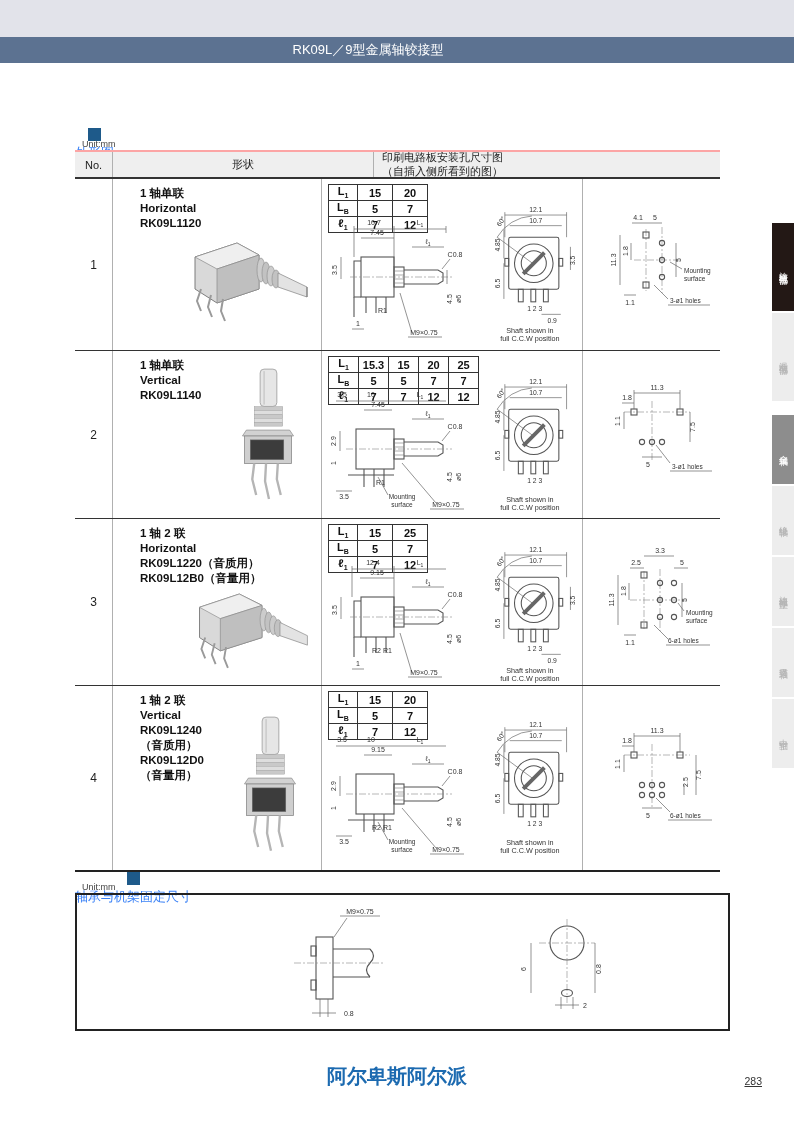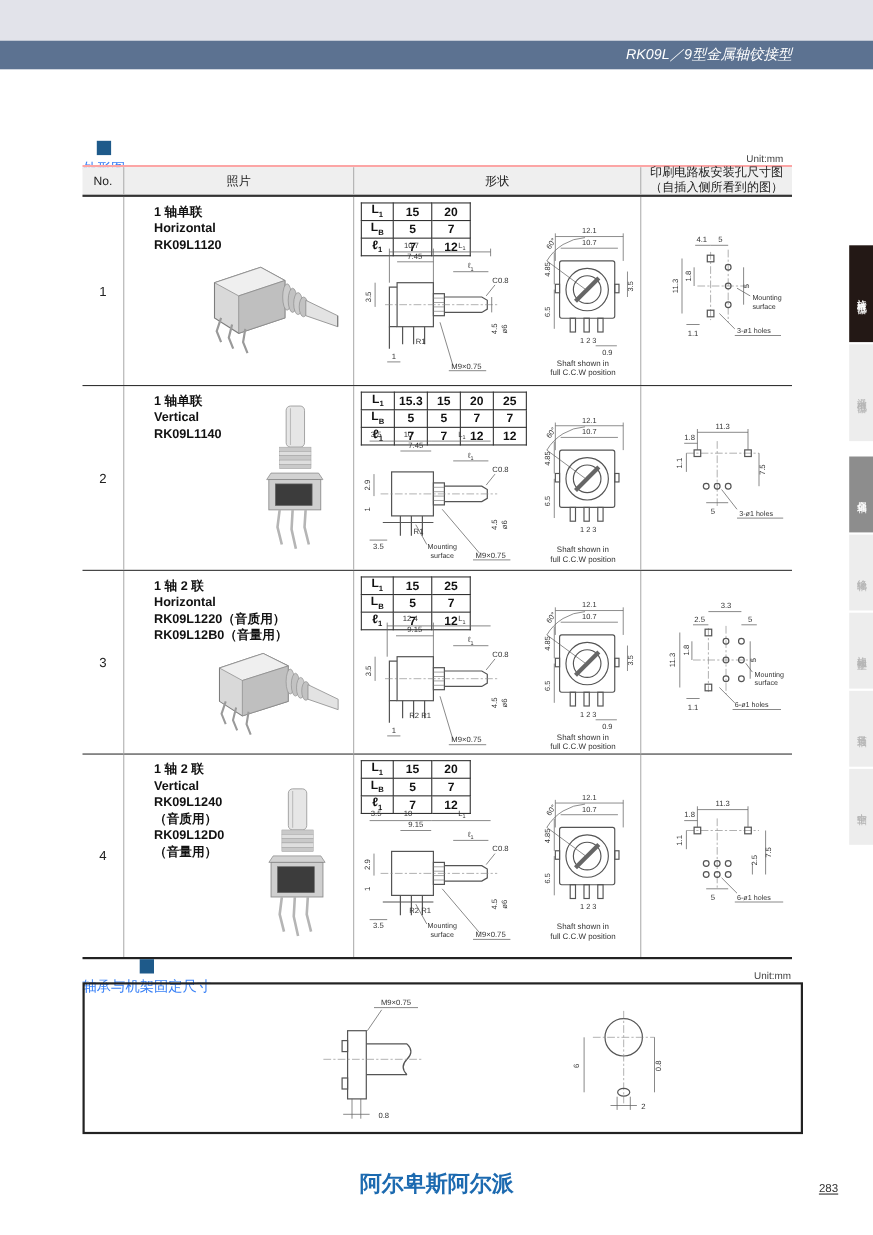--- a/index.html
+++ b/index.html
@@ -1,23 +1,23 @@
 <!DOCTYPE html>
 <html><head>
 <meta charset="utf-8">
 <style>
   html,body{margin:0;padding:0;background:#fff;}
   .page{position:relative;width:794px;height:1123px;background:#fff;overflow:hidden;
         font-family:"Liberation Sans",sans-serif;color:#222;}
   .topband{position:absolute;left:0;top:0;width:794px;height:37px;background:#e2e3ea;}
   .headerbar{position:absolute;left:0;top:37px;width:794px;height:26px;background:#5c7291;
-             color:#fff;font-size:13px;line-height:26px;text-align:right;padding-right:74px;box-sizing:border-box;font-style:italic;}
+             color:#fff;font-size:13px;line-height:26px;text-align:center;padding-right:58px;box-sizing:border-box;}
   .sectitle{position:absolute;left:75px;font-size:13px;color:#3b82f6;display:flex;align-items:center;gap:3px;flex-direction:column;}
   .sq{display:inline-block;width:13px;height:13px;background:#1e5a8a;}
-  .unit{position:absolute;left:64px;width:648px;text-align:right;font-size:9px;color:#444;}
+  .unit{position:absolute;left:82px;width:648px;font-size:9px;color:#444;}
 
   
   .otable{position:absolute;left:75px;top:150px;width:645px;border-top:2px solid #fca5a5;border-bottom:2px solid #222;}
   .thead{position:relative;height:25px;background:#efefef;border-bottom:2px solid #333;display:flex;}
   .thead .hc{display:flex;flex-direction:column;justify-content:center;align-items:center;font-size:11px;color:#222;box-sizing:border-box;}
   .trow{position:relative;border-bottom:1px solid #333;}
   .trow.last{border-bottom:none;}
   .cell{position:absolute;top:0;height:100%;box-sizing:border-box;}
   .c1{left:0;width:38px;border-right:1px solid #b0b0b0;display:flex;align-items:center;justify-content:center;font-size:12px;}
   .c2{left:38px;width:209px;border-right:1px solid #b0b0b0;}
@@ -70,21 +70,20 @@
 
   <div class="sectitle" style="top:128px;">
     <span class="sq"></span>
     <span>外形图</span>
   </div>
   <div class="unit" style="top:139px;">Unit:mm</div>
 
   <div class="otable">
     <div class="thead">
       <div class="hc hc1">No.</div>
-      <div class="hc hc2">照片</div>
       <div class="hc hc3">形状</div>
       <div class="hc hc4">
         <span>印刷电路板安装孔尺寸图</span>
           <span>（自插入侧所看到的图）</span>
       </div>
     </div>
 
     <div class="trow" style="height:171px;">
       <div class="cell c1">1</div>
       <div class="cell c2">

